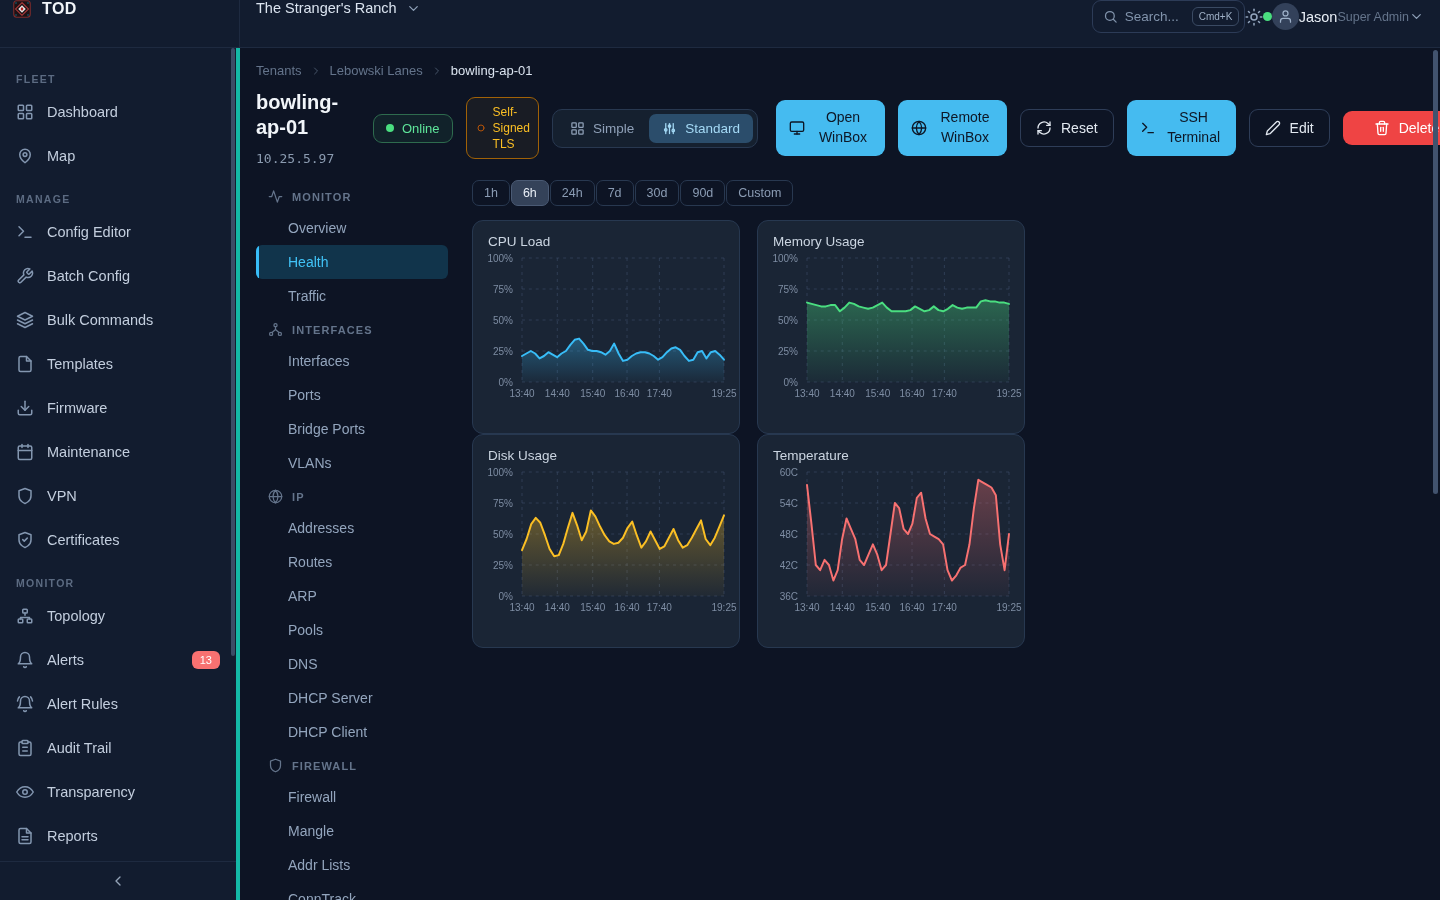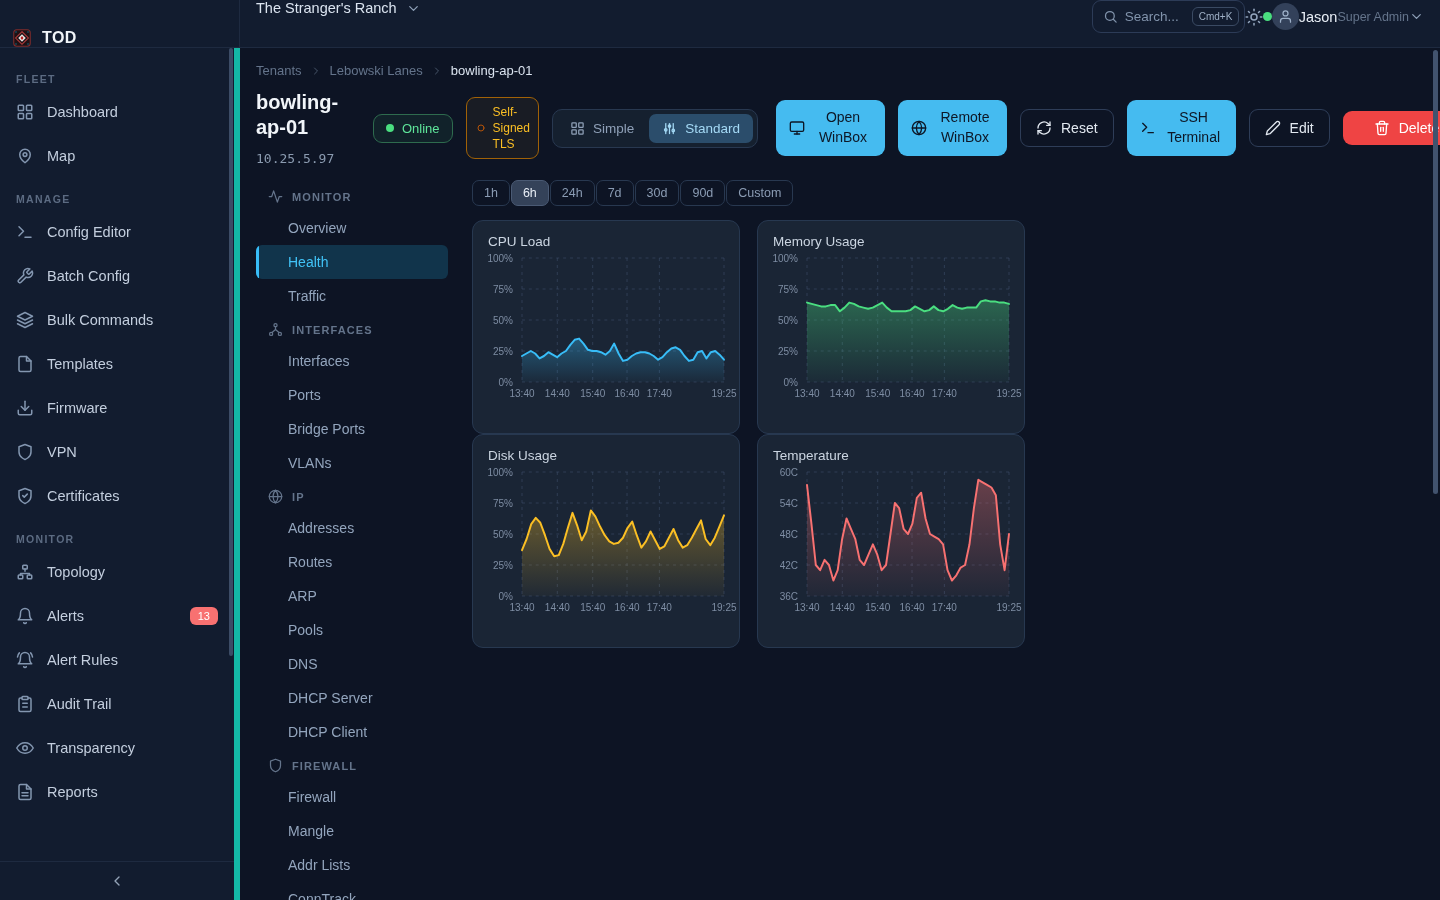--- a/index.html
+++ b/index.html
@@ -7,39 +7,39 @@
   body{background:#0d1424;font-family:"Liberation Sans",sans-serif;color:#e2e8f0;font-size:14px}
   .icon{display:inline-flex;flex-shrink:0}
   .icon svg{display:block;width:18px;height:18px}
   .icon.sm svg{width:15px;height:15px}
   .icon.xs svg{width:12px;height:12px}
   .icon.md svg{width:16px;height:16px}
 
   .app{display:flex;flex-direction:column;height:100%}
   
   .topbar{display:flex;height:48px;background:#121c2f;border-bottom:1px solid #1e2a40;flex-shrink:0}
-  .topbar-left{width:240px;display:flex;align-items:flex-end;gap:11px;padding:0 13px;border-right:1px solid #1e2a40}
+  .topbar-left{width:240px;display:flex;align-items:flex-start;gap:11px;padding:0 13px;border-right:1px solid #1e2a40}
   .brand{font-weight:bold;font-size:16px;letter-spacing:.4px;color:#f1f5f9}
   .topbar-main{flex:1;display:flex;align-items:flex-start;justify-content:space-between;padding:0 16px}
   .tenant{display:flex;align-items:center;gap:9px;font-size:14.5px;color:#dbe4f0;cursor:pointer}
   .tenant .icon,.user-chevron{color:#8ea0b8}
   .top-right{display:flex;align-items:center;}
   .search-box{display:flex;align-items:center;gap:7px;width:153px;height:33px;border:1px solid #2c3b57;border-radius:9px;padding:0 7px 0 10px;color:#8193ab;cursor:text}
   .search-box input{background:transparent;border:none;outline:none;color:#cbd5e1;font-size:13.5px;width:60px;font-family:inherit}
   .search-box input::placeholder{color:#8193ab}
   kbd{font-size:10px;color:#9fb0c6;border:1px solid #3a4a63;border-radius:6px;padding:3px 6px;font-family:inherit}
   .sun{color:#93a5bd;cursor:pointer}
   .status-dot{width:9px;height:9px;border-radius:50%;background:#4ade80}
   .avatar{width:27px;height:27px;border-radius:50%;background:#33415a;display:flex;align-items:center;justify-content:center;color:#9db0c8;cursor:pointer}
   .user-name{font-size:14.5px;color:#e8eef6}
   .user-role{font-size:12.5px;color:#64748b}
 
   
   .body-row{display:flex;flex:1;min-height:0}
-  .sidebar{width:240px;background:#121c2f;border-right:6px solid #14b8a6;position:relative;padding-top:10px;flex-shrink:0}
+  .sidebar{width:240px;background:#121c2f;border-right:4px solid #14b8a6;position:relative;padding-top:10px;flex-shrink:0}
   .side-section-label{font-size:10.5px;letter-spacing:1.3px;color:#5c6b82;margin:15px 16px 5px;font-weight:bold}
   .side-item{display:flex;align-items:center;gap:13px;height:44px;padding:0 16px;font-size:14.5px;color:#c3cede;cursor:pointer}
   .side-item .icon{color:#8396b0}
   .badge{margin-left:auto;background:#f87171;color:#fff;font-size:11px;border-radius:6px;padding:3px 8px}
   .collapse-bar{position:absolute;bottom:0;left:0;right:0;height:39px;border-top:1px solid #1e2a40;display:flex;align-items:center;justify-content:center;color:#94a3b8;cursor:pointer}
   .side-scroll{position:absolute;top:0;right:1px;width:4px;height:608px;background:#3c4c66;border-radius:2px;cursor:pointer}
 
   .content{flex:1;position:relative;overflow:hidden;padding:15px 24px 0 16px}
   .main-scroll{position:absolute;top:2px;right:2px;width:5px;height:444px;background:#42536e;border-radius:3px;cursor:pointer}
 
@@ -239,20 +239,32 @@
     </div>
     <div class="side-item">
       <span class="icon ">
               <svg viewBox="0 0 24 24" fill="none" stroke="currentColor" stroke-width="2" stroke-linecap="round" stroke-linejoin="round">
                 <path d="M21 15v4a2 2 0 0 1-2 2H5a2 2 0 0 1-2-2v-4"></path>
                 <polyline points="7 10 12 15 17 10"></polyline>
                 <line x1="12" y1="15" x2="12" y2="3"></line>
               </svg>
             </span>
       <span>Firmware</span>
+
+    </div>
+    <div class="side-item">
+      <span class="icon ">
+              <svg viewBox="0 0 24 24" fill="none" stroke="currentColor" stroke-width="2" stroke-linecap="round" stroke-linejoin="round">
+                <rect x="3" y="4" width="18" height="18" rx="2"></rect>
+                <line x1="16" y1="2" x2="16" y2="6"></line>
+                <line x1="8" y1="2" x2="8" y2="6"></line>
+                <line x1="3" y1="10" x2="21" y2="10"></line>
+              </svg>
+            </span>
+      <span>Maintenance</span>
 
     </div>
     <div class="side-item">
       <span class="icon ">
               <svg viewBox="0 0 24 24" fill="none" stroke="currentColor" stroke-width="2" stroke-linecap="round" stroke-linejoin="round">
                 <path d="M12 22s8-3 8-10V5l-8-3-8 3v7c0 7 8 10 8 10z"></path>
               </svg>
             </span>
       <span>VPN</span>
 

